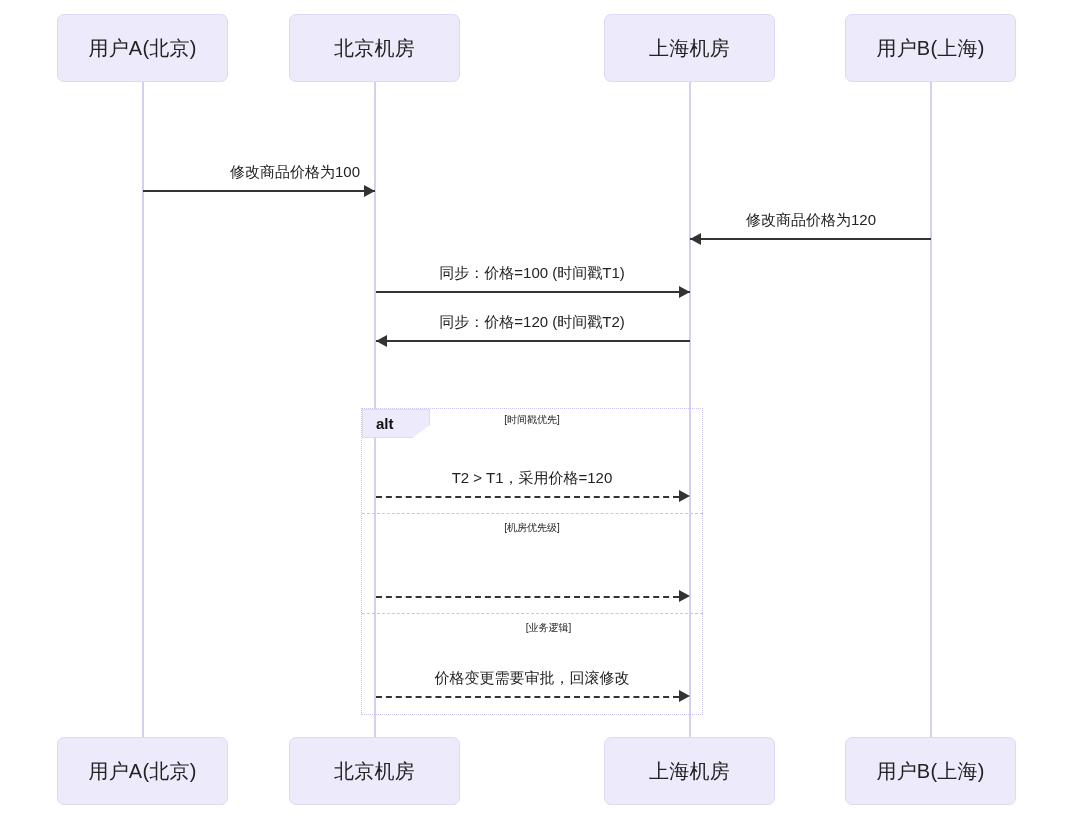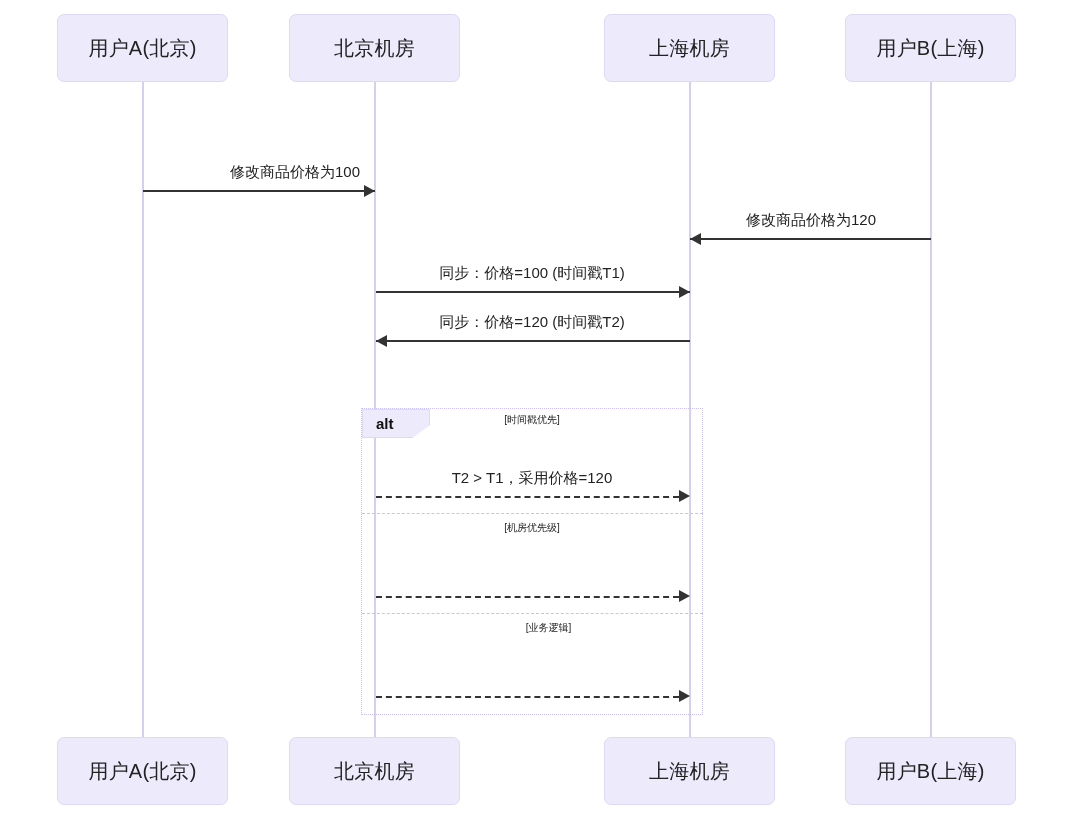--- a/index.html
+++ b/index.html
@@ -140,20 +140,21 @@
 
   <div class="alt-divider" style="left:362px;top:513px;width:341px;"></div>
 
   <div class="alt-condition" style="left:532px;top:521px;">[机房优先级]</div>
   <div class="msg-line dashed" style="left:376px;top:596px;width:303px;"></div>
   <div class="arrow-head right" style="left:679px;top:590px;"></div>
 
   <div class="alt-divider" style="left:362px;top:613px;width:341px;"></div>
 
   <div class="alt-condition" style="left:532px;top:621px;padding-left:33px;">[业务逻辑]</div>
+  <div class="msg-label" style="left:532px;top:669px;">价格变更需要审批，回滚修改</div>
   <div class="msg-line dashed" style="left:376px;top:696px;width:303px;"></div>
   <div class="arrow-head right" style="left:679px;top:690px;"></div>
 
   <div class="participant" style="left:57px;top:737px;width:171px;height:68px;">用户A(北京)</div>
   <div class="participant" style="left:289px;top:737px;width:171px;height:68px;">北京机房</div>
   <div class="participant" style="left:604px;top:737px;width:171px;height:68px;">上海机房</div>
   <div class="participant" style="left:845px;top:737px;width:171px;height:68px;">用户B(上海)</div>
 
 </div>
 

